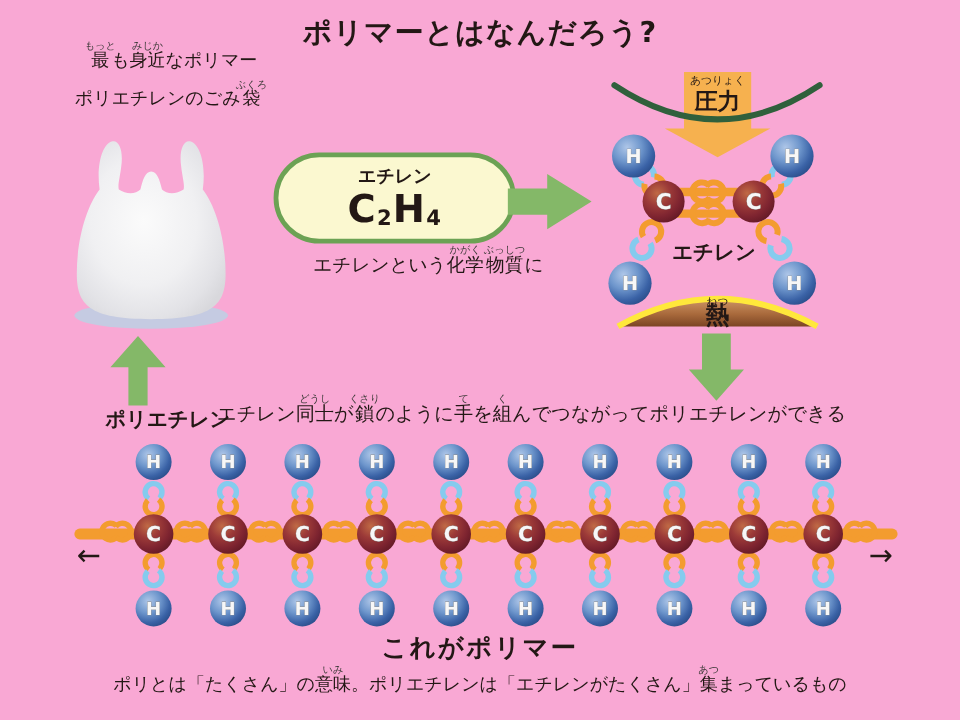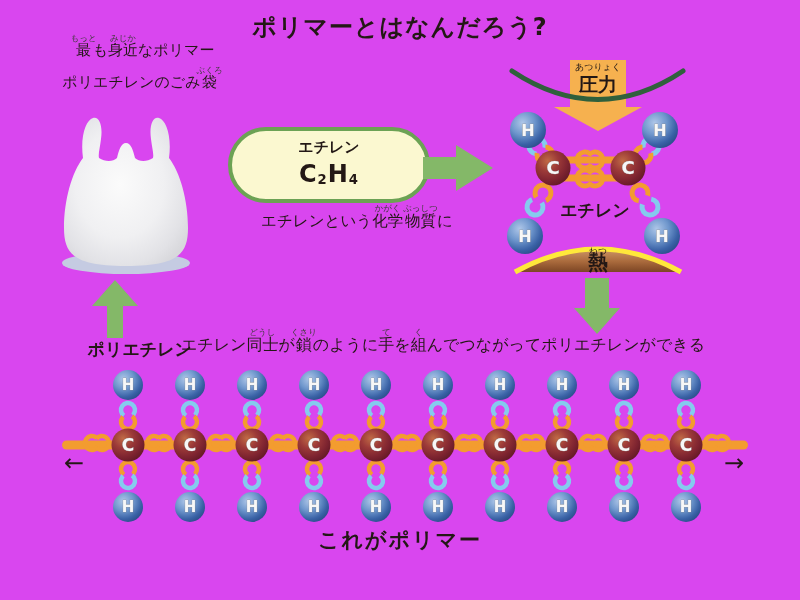--- a/index.html
+++ b/index.html
@@ -1,27 +1,27 @@
 <!DOCTYPE html>
 <html><head>
 <meta charset="utf-8">
 <style>
   html,body{margin:0;padding:0;background:#ffffff;}
-  #page{position:relative;width:800px;height:600px;background:#d946ef;overflow:hidden;
+  #page{position:relative;width:800px;height:600px;background:#f9a8d4;overflow:hidden;
         font-family:"DejaVu Sans","Liberation Sans",sans-serif;color:#231815;}
   .abs{position:absolute;}
   ruby{ruby-align:center;}
   rt{font-size:8.5px;font-weight:normal;color:#3E3A39;letter-spacing:0;}
   .title{left:0;top:11px;width:100%;text-align:center;font-size:24px;font-weight:bold;letter-spacing:1px;}
   .intro{left:35px;top:34px;width:215px;text-align:center;font-size:15px;line-height:31px;}
   .bag-label{left:40px;top:338px;width:152px;text-align:right;font-weight:bold;font-size:17px;}
   .pill{left:228px;top:127px;width:194px;height:68px;background:#FBF8D0;border:4px solid #6CA254;
         border-radius:40px;text-align:center;}
   .pill-name{font-size:15px;font-weight:bold;margin-top:7px;}
-  .pill-formula{font-size:24px;font-weight:bold;line-height:34px;letter-spacing:1px;}
+  .pill-formula{font-size:32px;font-weight:bold;line-height:34px;letter-spacing:1px;}
   .pill-formula .sub{font-size:0.55em;vertical-align:-0.15em;}
   .pill-caption{left:232px;top:204px;width:250px;text-align:center;font-size:15.5px;line-height:31px;}
   .chain-caption{left:0;top:328px;width:100%;text-align:center;font-size:16px;line-height:34px;margin-left:43px;}
   .polymer-title{left:0;top:526px;width:100%;text-align:center;font-size:21px;font-weight:bold;letter-spacing:2px;}
   .footer{left:0;top:554px;width:100%;text-align:center;font-size:15px;line-height:30px;}
   svg text{font-family:"DejaVu Sans","Liberation Sans",sans-serif;}
   .atom-letter{fill:#F7F7F7;stroke:#8E8E8E;stroke-width:0.6px;font-weight:bold;paint-order:stroke;text-anchor:middle;}
   .ring{fill:none;stroke-width:4.5;stroke-dasharray:78 22;}
   .ring-lg{stroke-width:5;}
   .ring-o{stroke:#F39C2F;}
@@ -265,14 +265,15 @@
       <text x="686" y="27.4" class="atom-letter" font-size="15">H</text>
       <circle cx="686" cy="144" r="15" fill="url(#hG)"></circle>
       <text x="686" y="149.4" class="atom-letter" font-size="15">H</text>
       <circle cx="686" cy="82" r="16.5" fill="url(#cG)"></circle>
       <text x="686" y="88.12" class="atom-letter" font-size="17">C</text>
       <text x="74" y="108" class="chain-arrow-glyph">←</text>
       <text x="734" y="108" class="chain-arrow-glyph">→</text>
     </svg>
 
   <div class="abs polymer-title">これがポリマー</div>
+  <div class="abs footer">ポリとは「たくさん」の<ruby>意味<rt>いみ</rt></ruby>。ポリエチレンは「エチレンがたくさん」<ruby>集<rt>あつ</rt></ruby>まっているもの</div>
 
 </div>
 
 </body></html>

